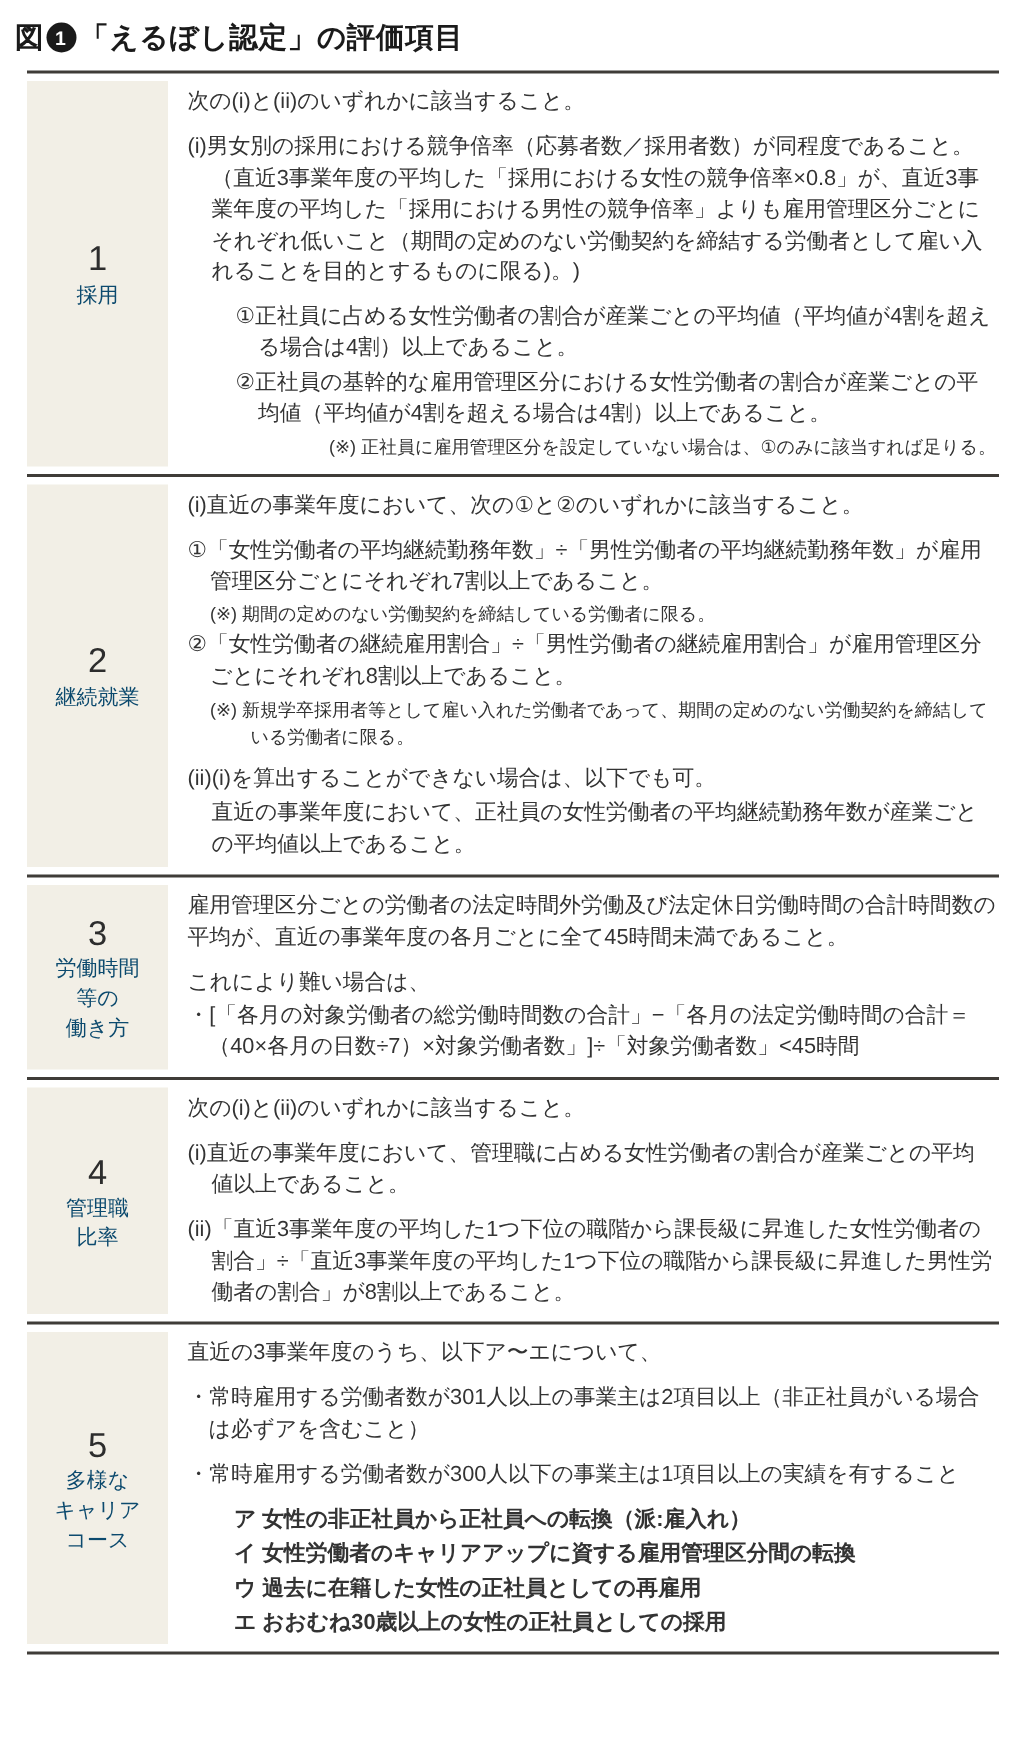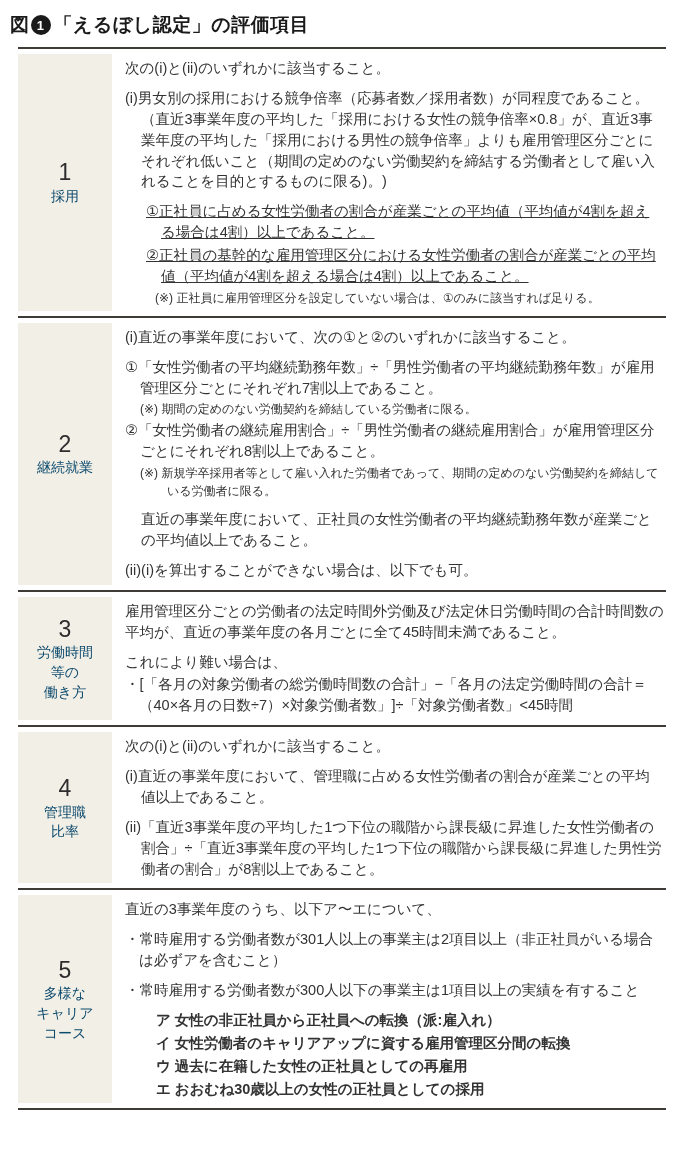--- a/index.html
+++ b/index.html
@@ -30,25 +30,25 @@
   }
   .label-inner { padding:4px 2px; }
   .label-number { font-size:23px; line-height:1.25; color:#2d2d2d; }
   .label-name { font-size:14px; line-height:1.4; color:#0c4a6e; white-space:pre-line; }
   .content-cell { flex:1 1 auto; padding:9px 2px 9px 13px; font-size:14.5px; line-height:1.44; }
   .cp { margin:0 0 9px 0; }
   .cp:last-child { margin-bottom:0; }
   .t { margin-bottom:2px; }
   .hang-r { padding-left:16px; text-indent:-16px; }     
   .hang-c { padding-left:15px; text-indent:-15px; }     
-  .ind1 { margin-left:21px;text-decoration:underline; }                            
+  .ind1 { margin-left:32px; }                            
   .hang-b { padding-left:14px; text-indent:-14px; }      
   .note { font-size:12px; line-height:1.5; }
   .note-ind0 { margin-left:15px; padding-left:27px; text-indent:-27px; }
-  .note-ind1 { margin-left:30px; padding-left:27px; text-indent:-27px; }
+  .note-ind1 { margin-left:30px; padding-left:27px; text-indent:-27px;text-align:right; }
   .cont { margin-left:16px; }
   .kana { margin-left:31px; padding-left:17px; text-indent:-17px;font-weight:bold; }
 </style>
 </head>
 <body>
 
 <div class="page">
 
   <div class="fig-title">
     <span>図</span>
@@ -80,22 +80,22 @@
           <div class="label-number">2</div>
           <div class="label-name">継続就業</div>
         </div>
       </div>
       <div class="content-cell">
         <p class="cp hang-r">(i)直近の事業年度において、次の①と②のいずれかに該当すること。</p>
         <p class="cp t hang-c">①「女性労働者の平均継続勤務年数」÷「男性労働者の平均継続勤務年数」が雇用管理区分ごとにそれぞれ7割以上であること。</p>
         <p class="cp t note note-ind0">(※) 期間の定めのない労働契約を締結している労働者に限る。</p>
         <p class="cp t hang-c">②「女性労働者の継続雇用割合」÷「男性労働者の継続雇用割合」が雇用管理区分ごとにそれぞれ8割以上であること。</p>
         <p class="cp note note-ind0">(※) 新規学卒採用者等として雇い入れた労働者であって、期間の定めのない労働契約を締結している労働者に限る。</p>
+        <p class="cp t hang-r">(ii)(i)を算出することができない場合は、以下でも可。</p>
         <p class="cp cont">直近の事業年度において、正社員の女性労働者の平均継続勤務年数が産業ごとの平均値以上であること。</p>
-        <p class="cp t hang-r">(ii)(i)を算出することができない場合は、以下でも可。</p>
       </div>
     </section>
 
     <section class="row">
       <div class="label-cell">
         <div class="label-inner">
           <div class="label-number">3</div>
           <div class="label-name">労働時間
 等の
 働き方</div>

